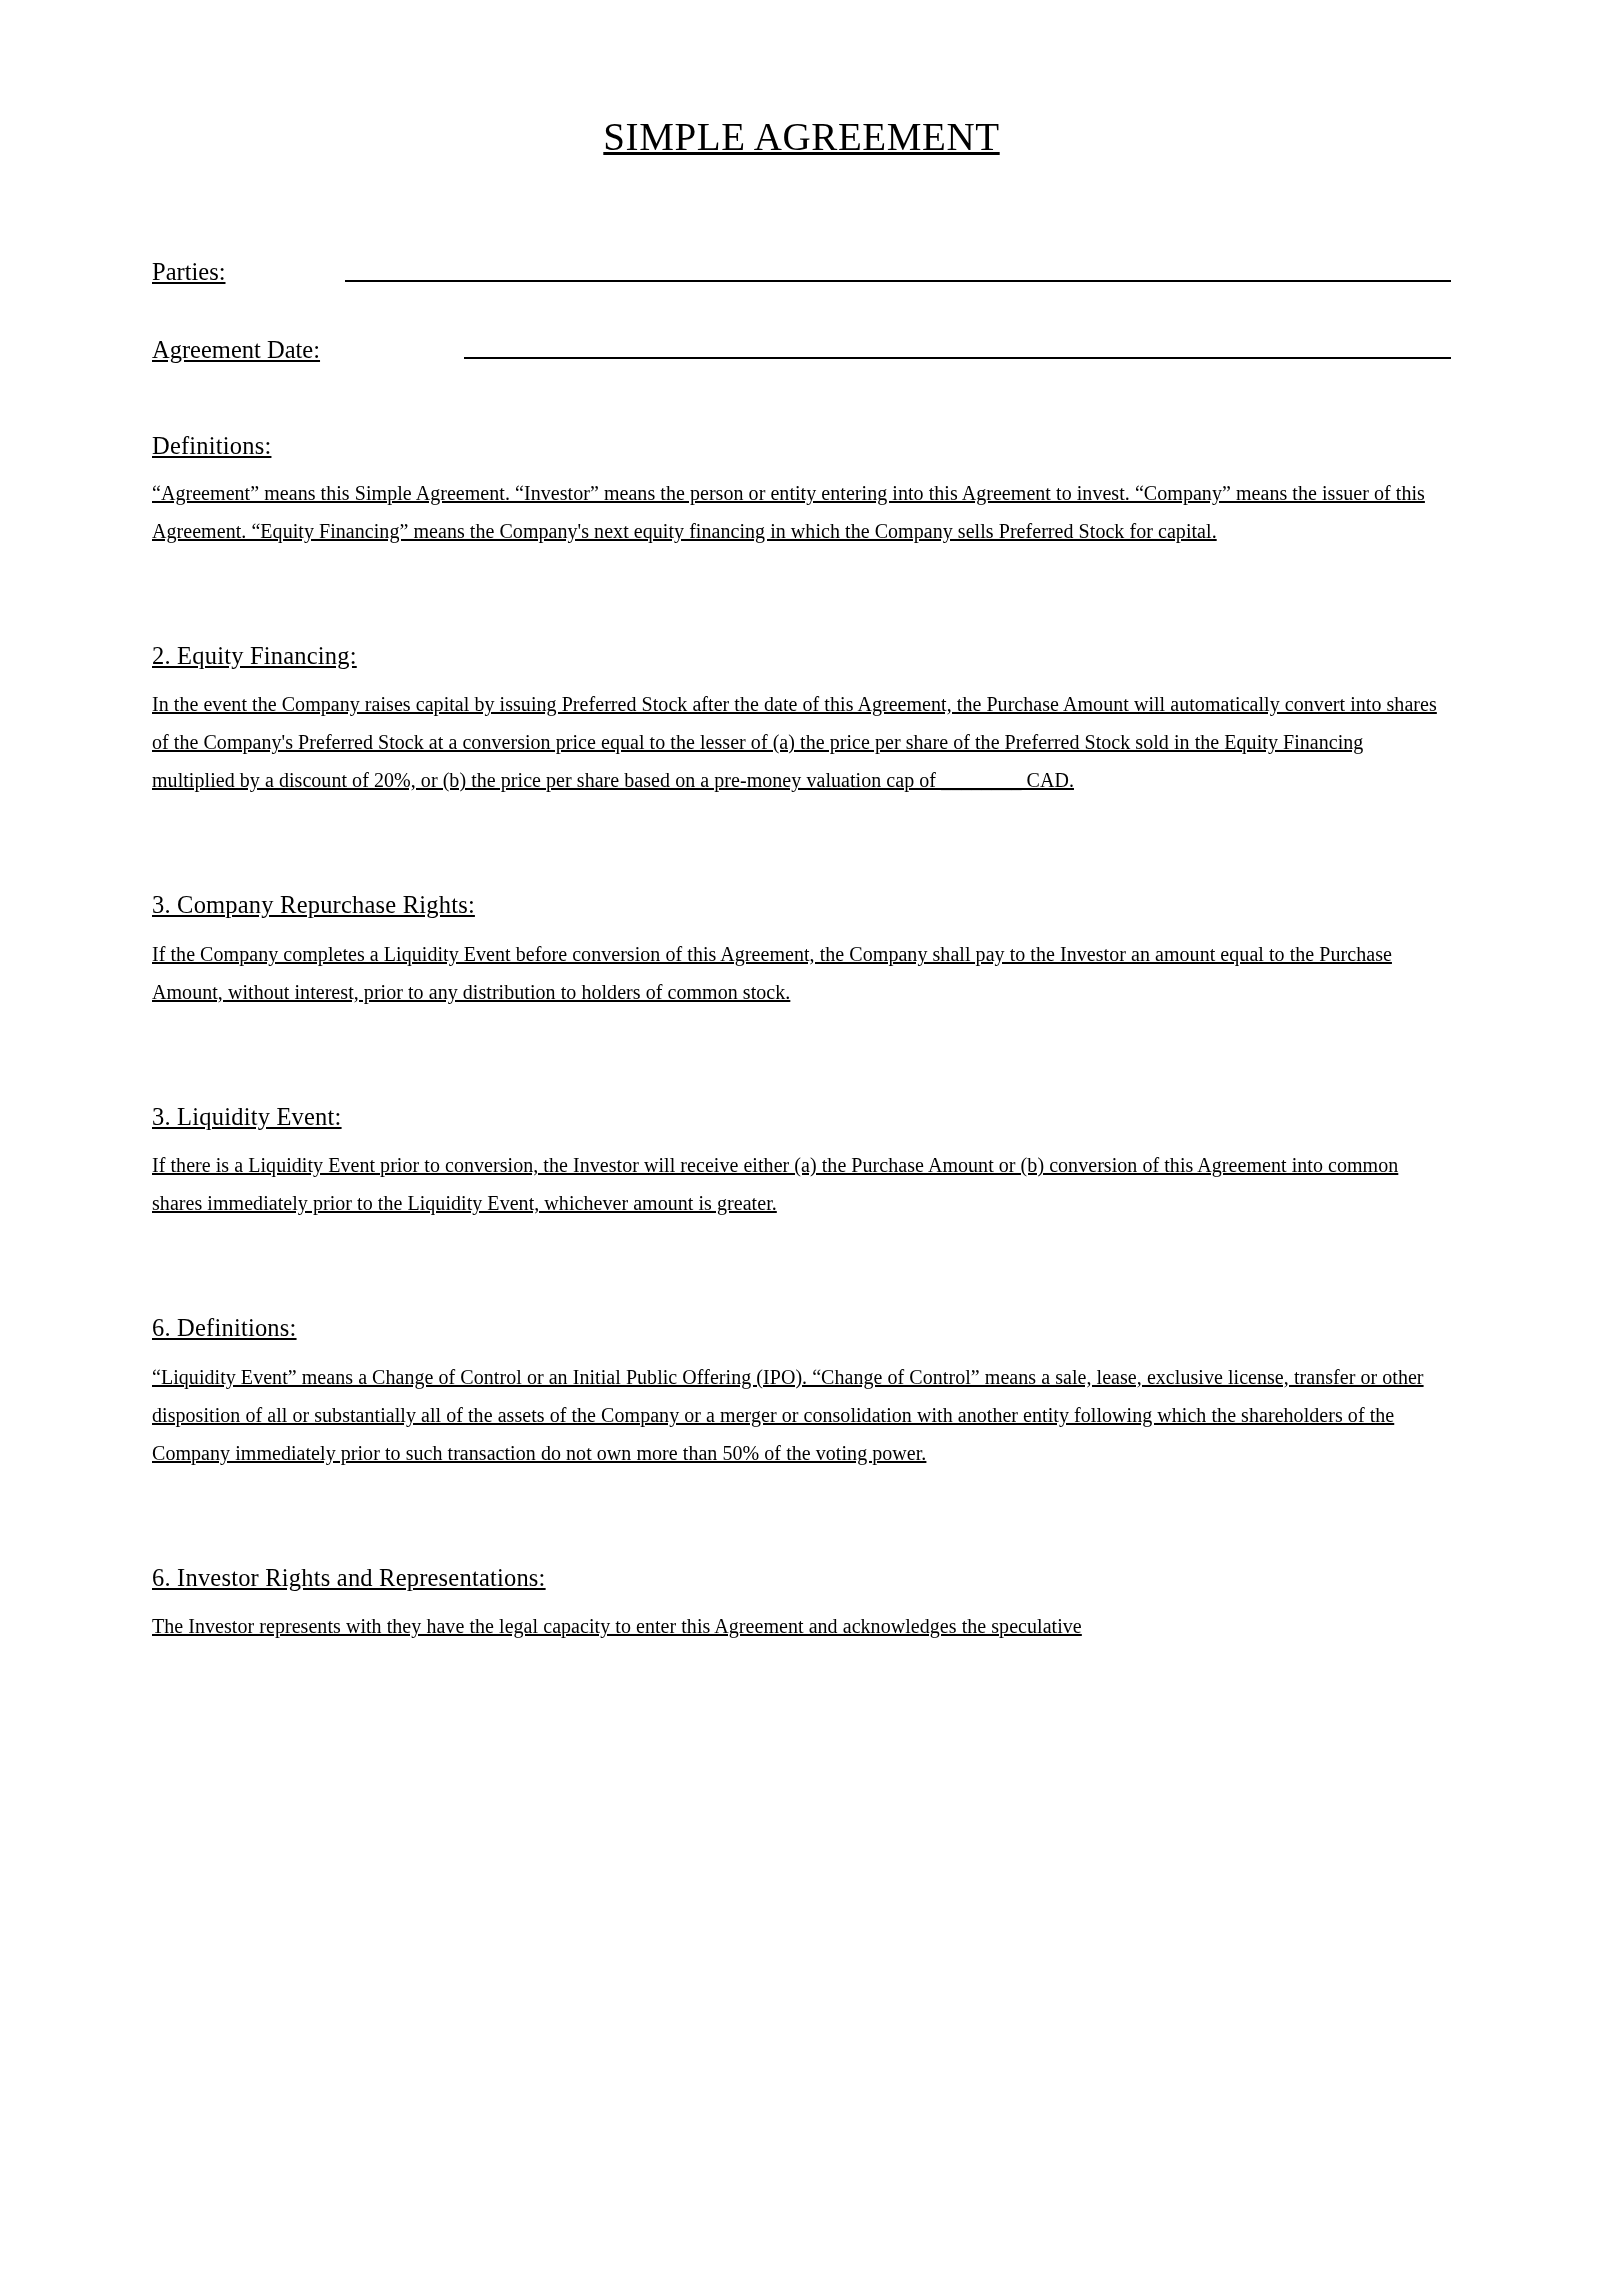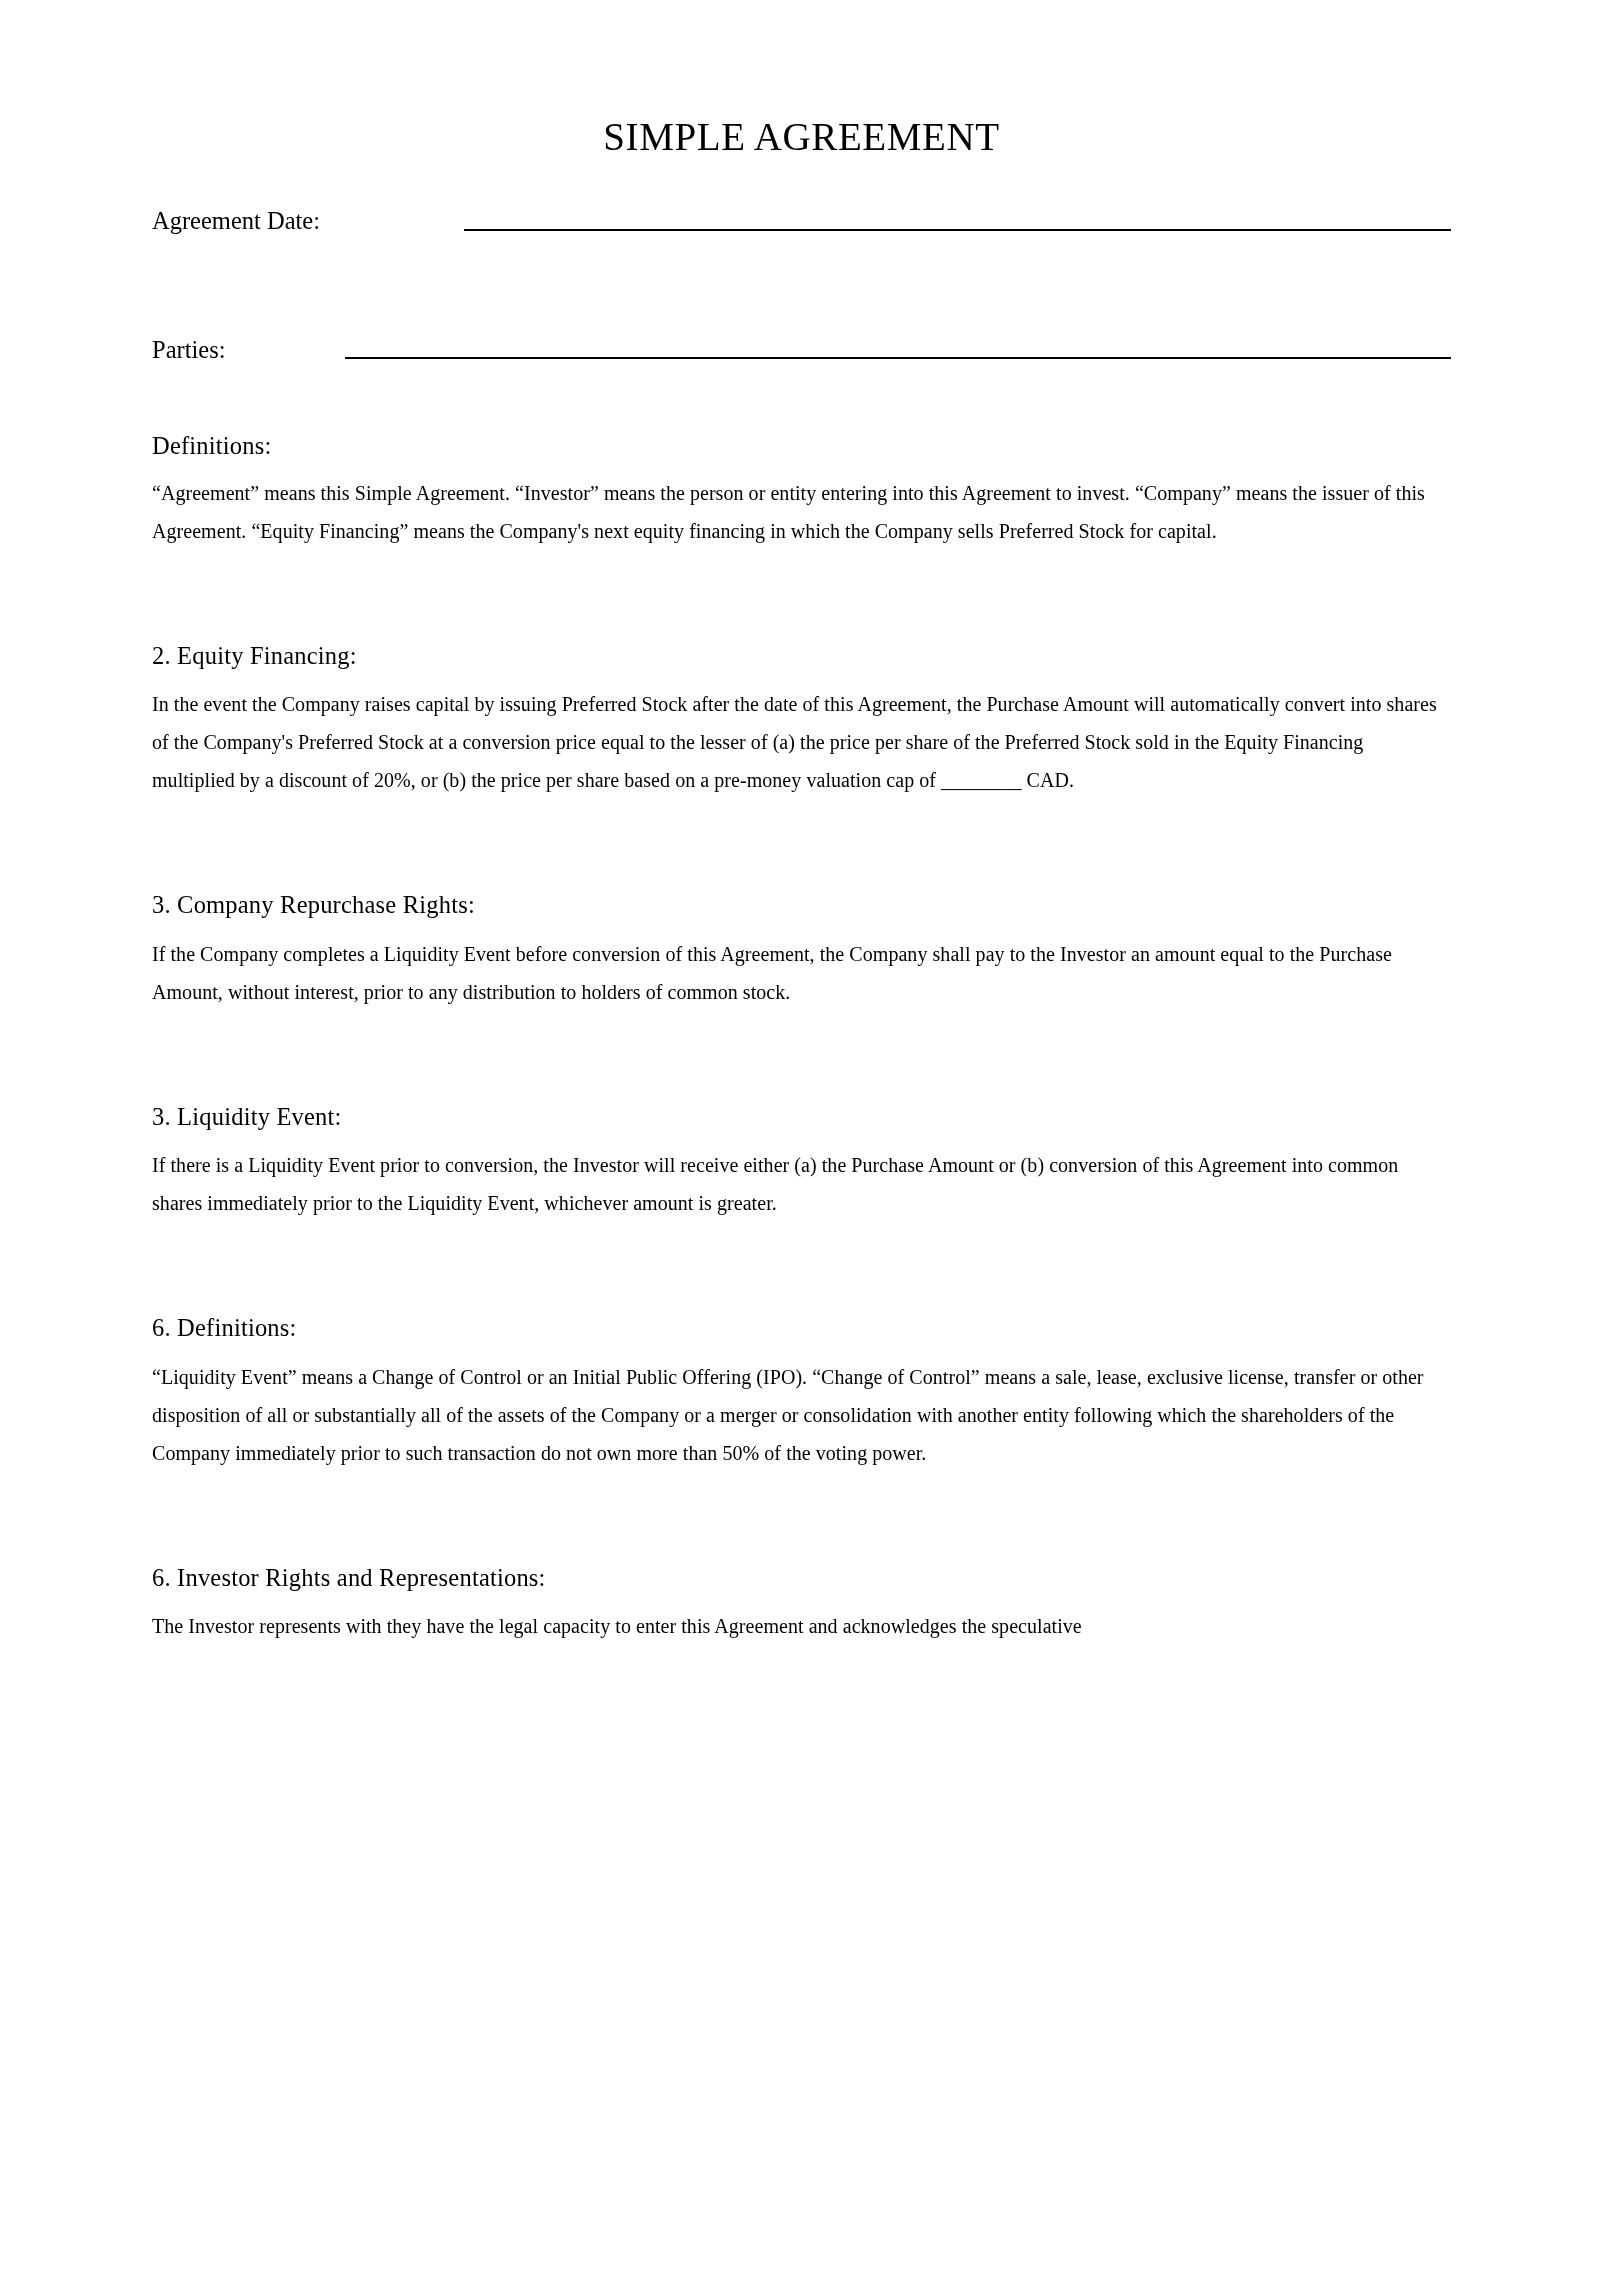--- a/index.html
+++ b/index.html
@@ -22,20 +22,21 @@
     background: #ffffff;
     box-sizing: border-box;
     overflow: hidden;
   }
 
   .content {
     position: absolute;
     left: 152px;
     top: 0;
     width: 1299px;
+    text-decoration: underline;
   }
 
   
   .doc-title {
     text-align: center;
     font-size: 39px;
     line-height: 1.1;
     letter-spacing: 0.6px;
     margin: 0;
     padding-top: 116px;
@@ -92,27 +93,27 @@
   .section .para { margin-top: 13.7px; }
 </style>
 </head>
 <body>
 
 <div class="page">
   <div class="content">
 
     <h1 class="doc-title">SIMPLE AGREEMENT</h1>
 
-    <div class="fill-row agreement">
-      <span class="fill-label w-agreement">Agreement Date:</span>
+    <div class="fill-row parties">
+      <span class="fill-label w-parties">Parties:</span>
       <span class="fill-line"></span>
     </div>
 
-    <div class="fill-row parties">
-      <span class="fill-label w-parties">Parties:</span>
+    <div class="fill-row agreement">
+      <span class="fill-label w-agreement">Agreement Date:</span>
       <span class="fill-line"></span>
     </div>
 
     <div class="block">
       <div class="heading intro">Definitions:</div>
       <p class="para">“Agreement” means this Simple Agreement. “Investor” means the person or entity entering into this Agreement to invest. “Company” means the issuer of this Agreement. “Equity Financing” means the Company's next equity financing in which the Company sells Preferred Stock for capital.</p>
     </div>
 
 
     <div class="block section">

